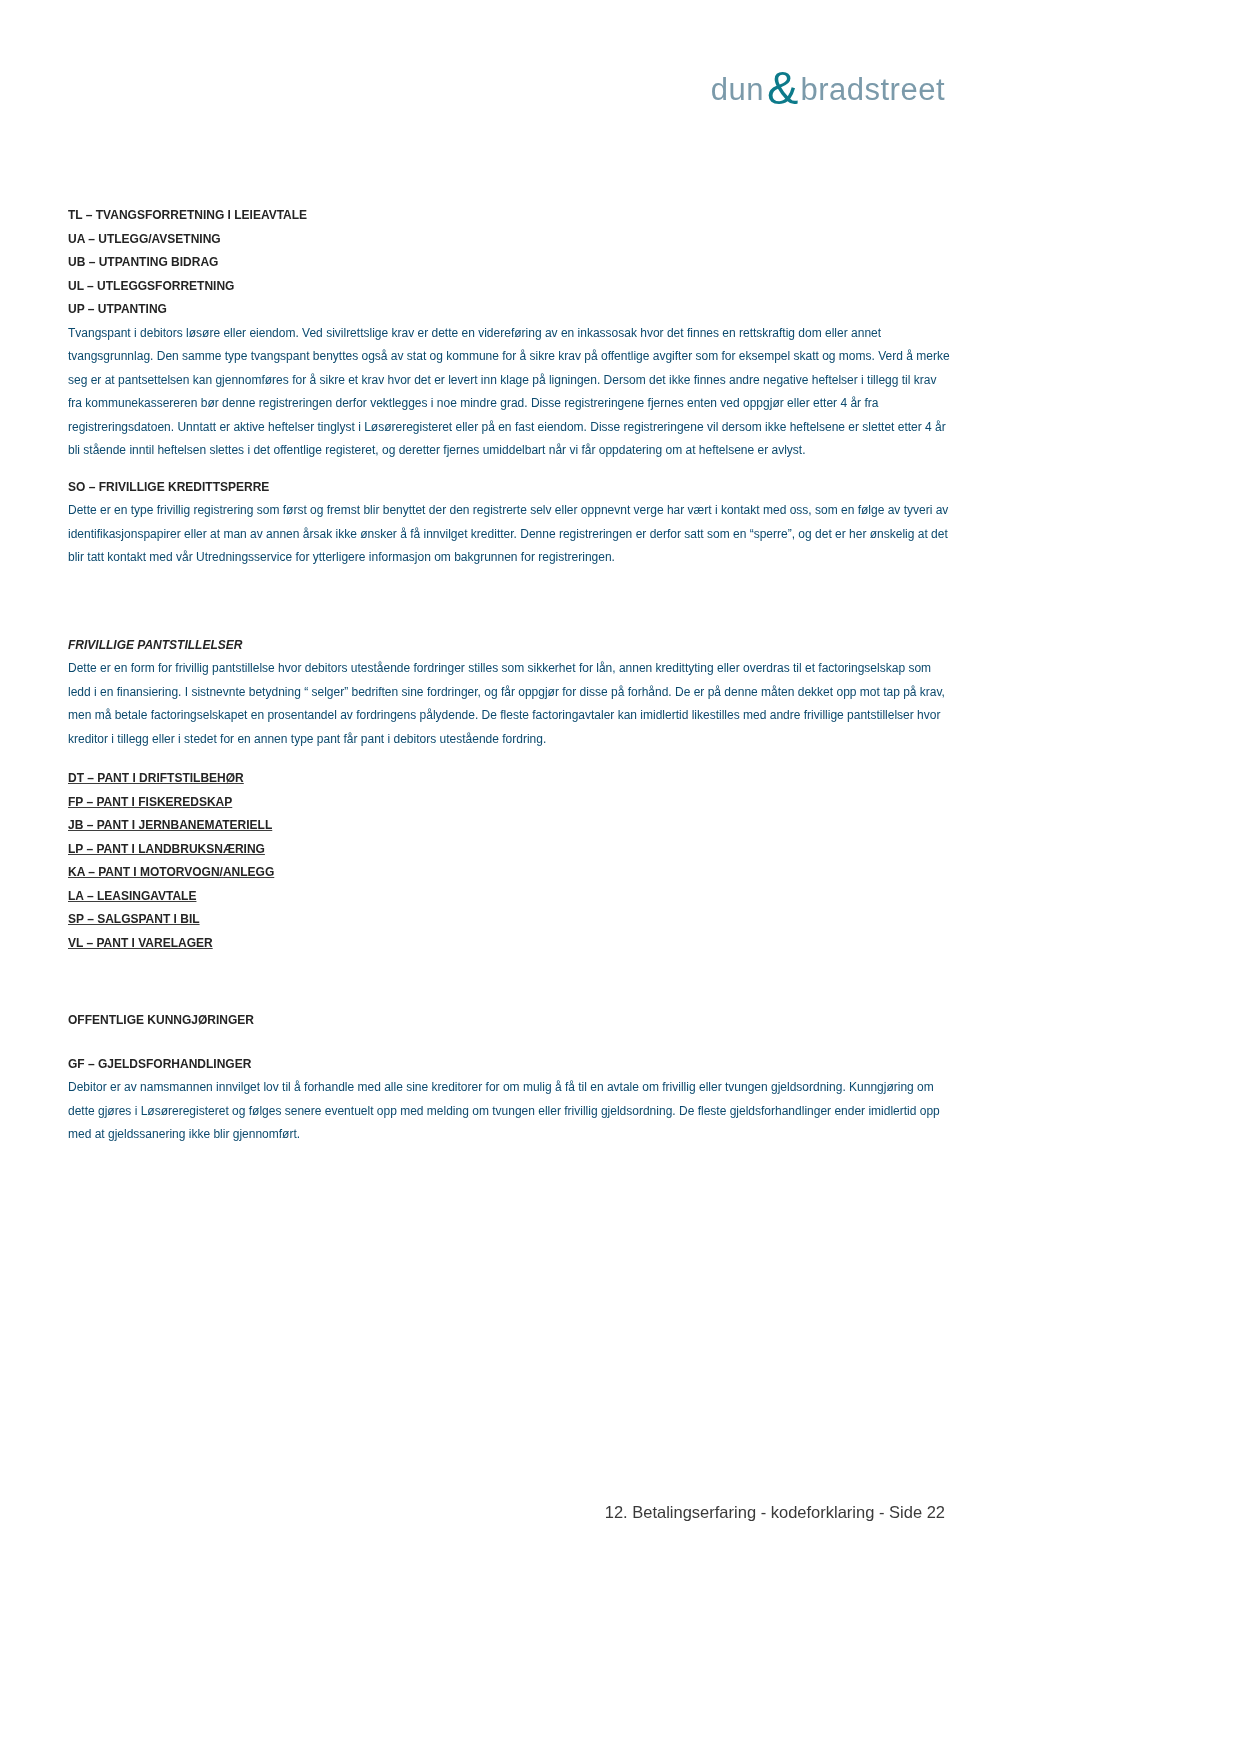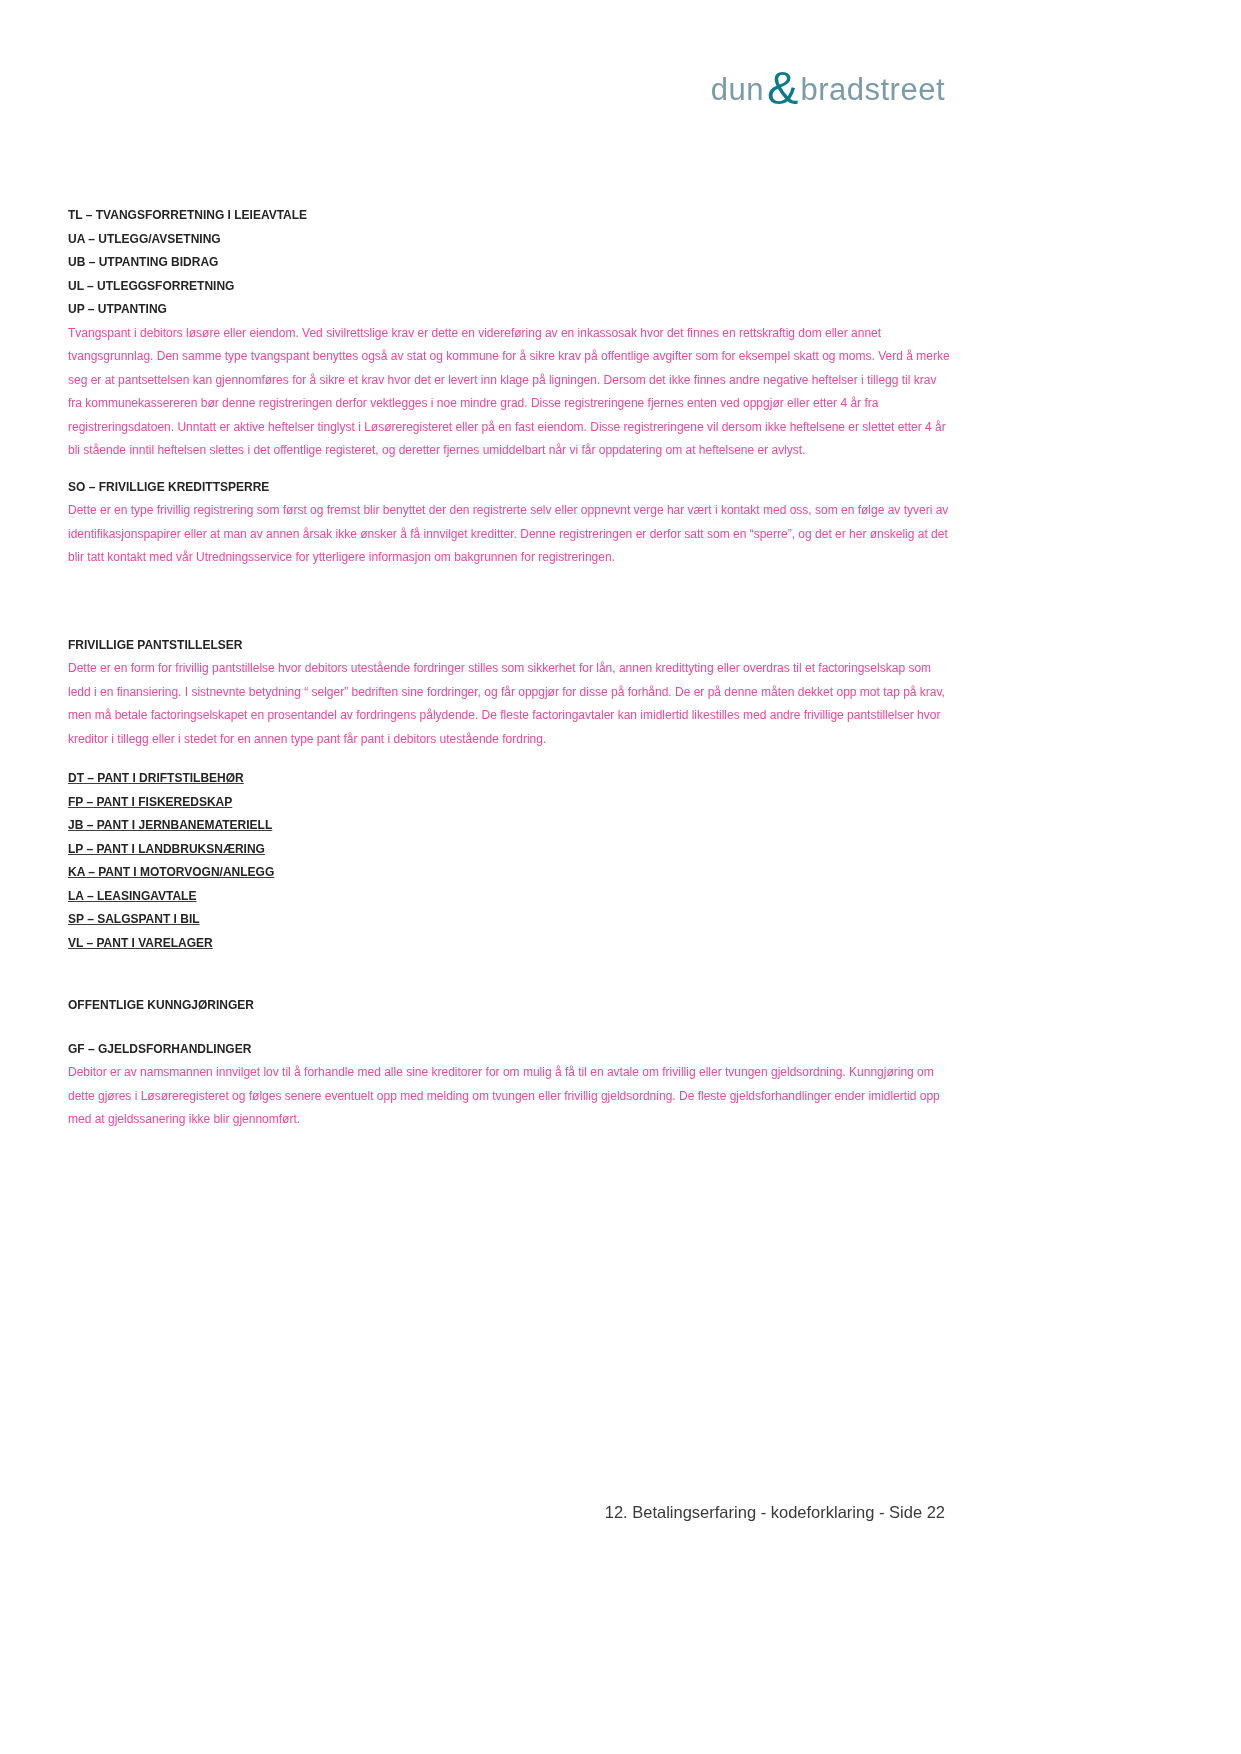--- a/index.html
+++ b/index.html
@@ -47,27 +47,27 @@
     top: 204px;
     width: 882px;
     font-size: 12px;
     line-height: 23.5px;
   }
   .h {
     font-weight: bold;
     color: #242424;
   }
   p.body {
-    color: #ec4899;
+    color: #0c4a6e;
   }
   .gap-sm  { margin-top: 13px; }
   .gap-md  { margin-top: 16px; text-decoration: underline; }
   .gap-md2 { margin-top: 20px; }
-  .gap-lg  { margin-top: 39px; }
-  .gap-xl  { margin-top: 64px; }
+  .gap-lg  { margin-top: 54px; }
+  .gap-xl  { margin-top: 64px; font-style: italic; }
 
   
   .page-footer {
     position: absolute;
     top: 1501px;
     right: 296px;
     font-size: 16.5px;
     line-height: 23px;
     color: #3a3a3a;
     text-align: right;

